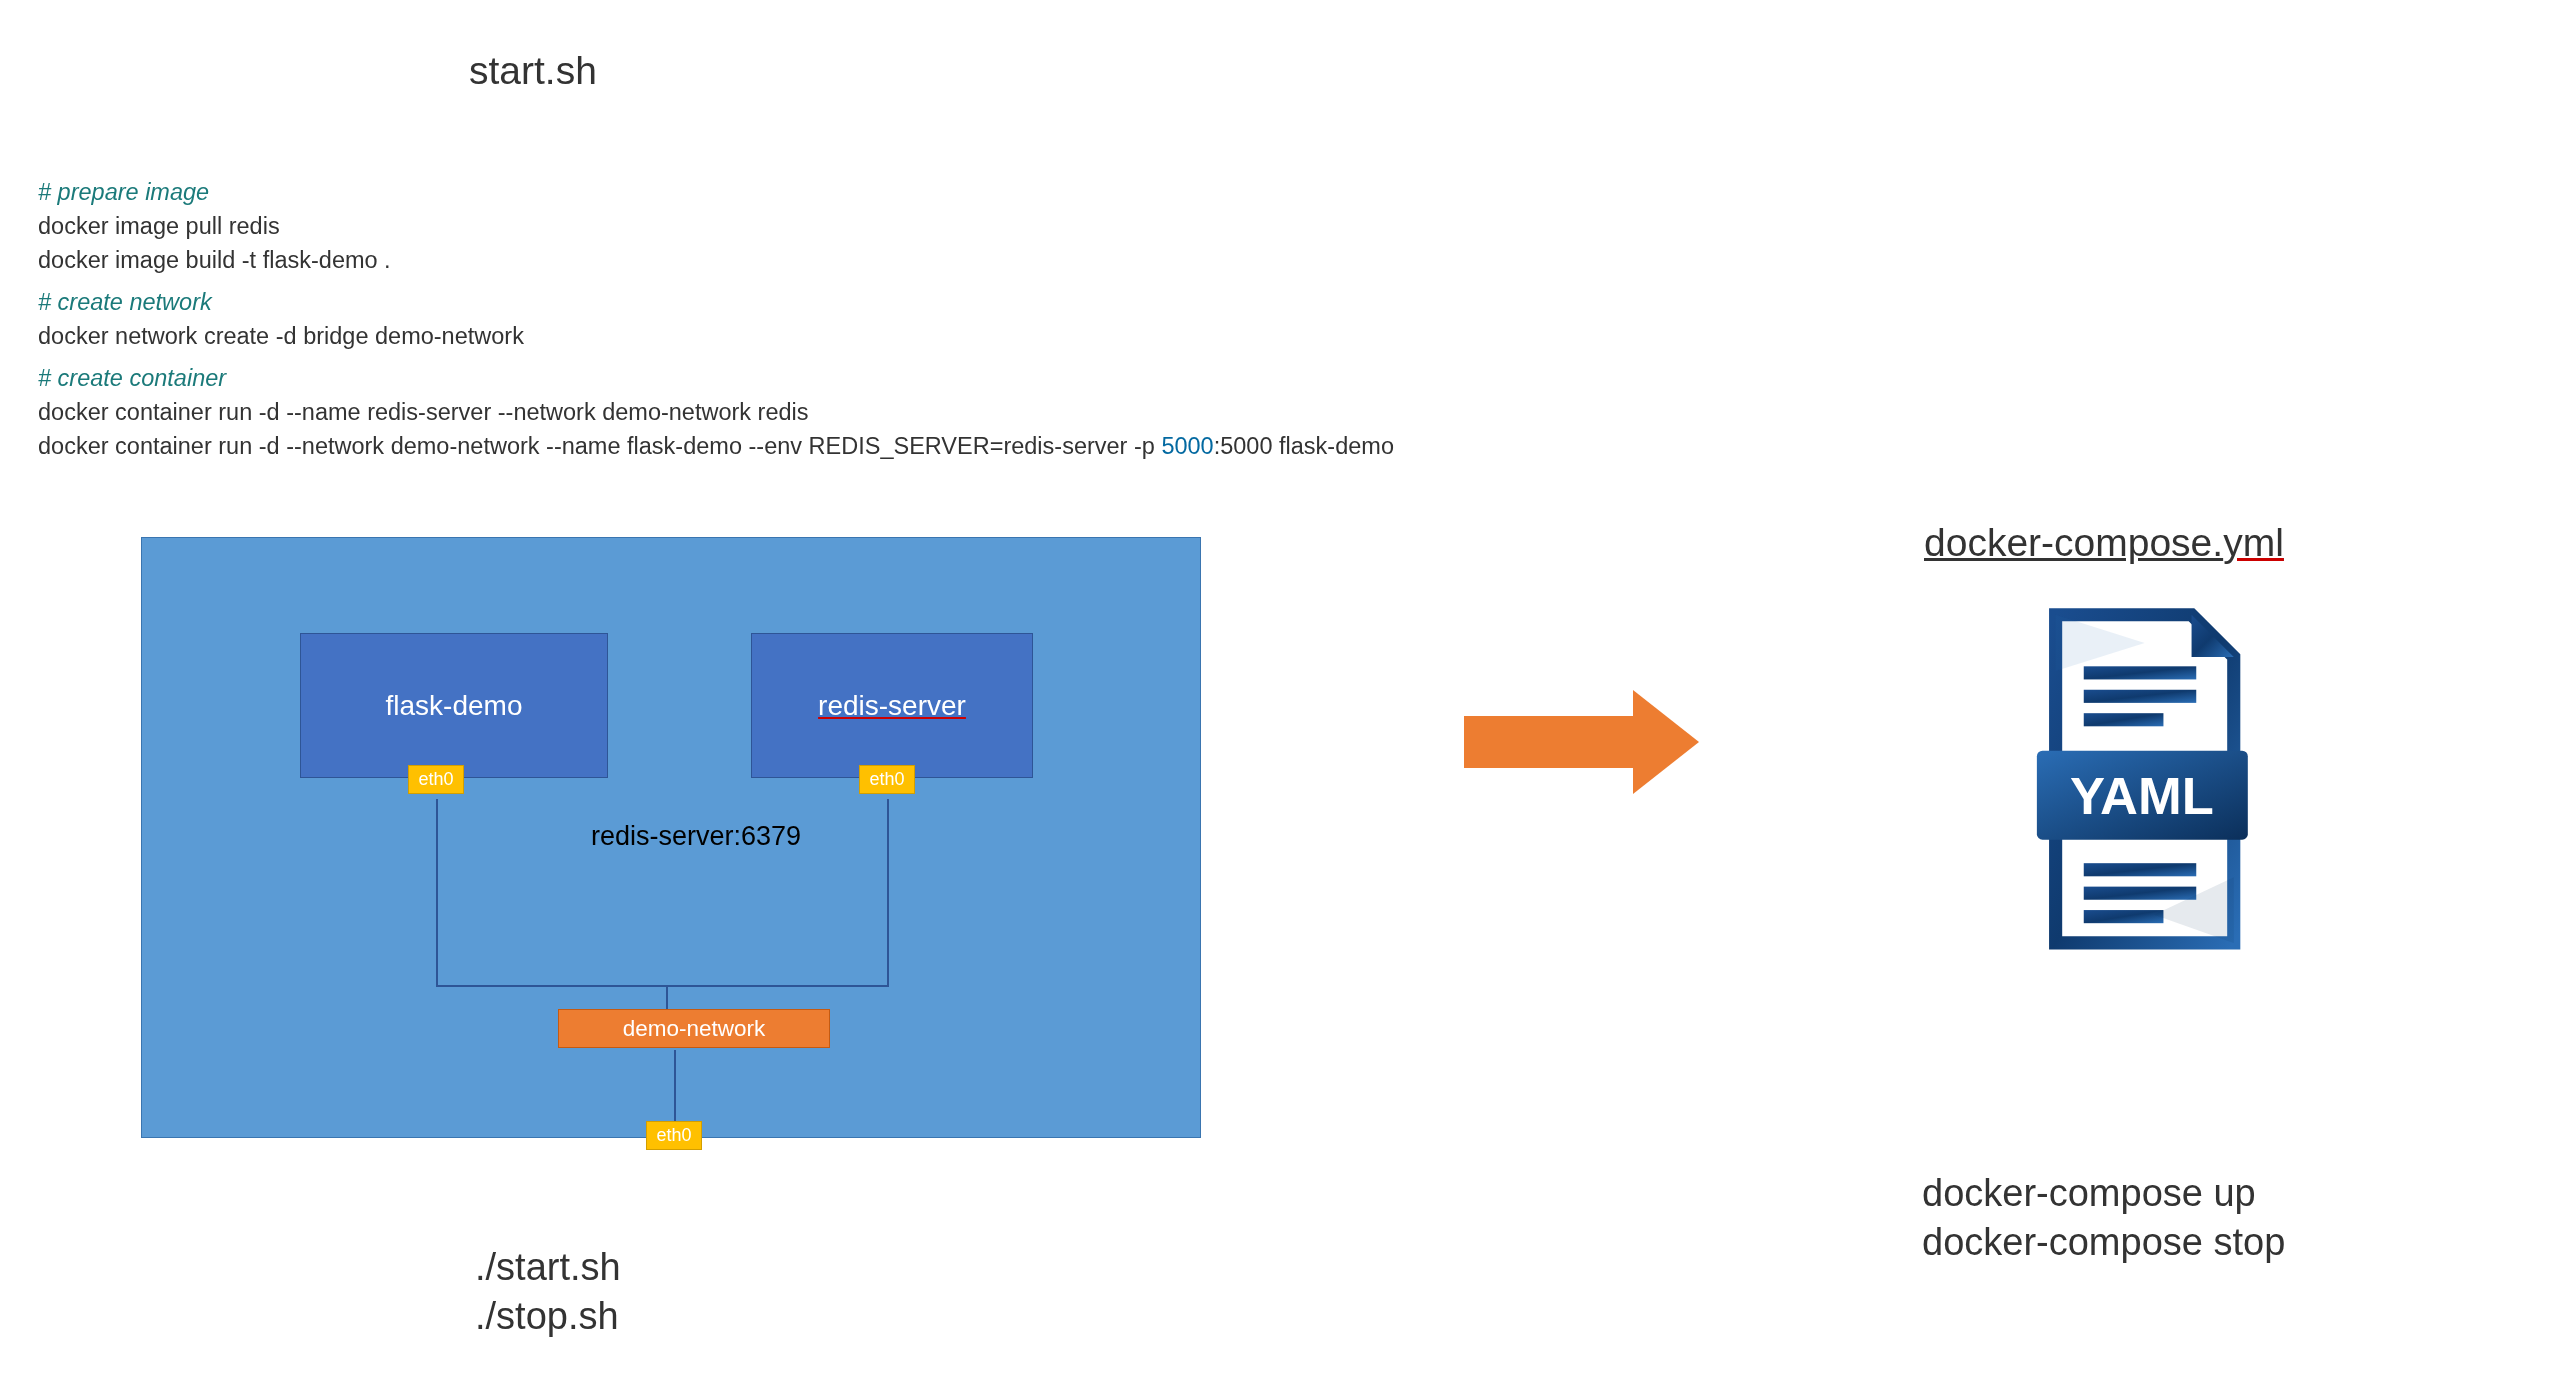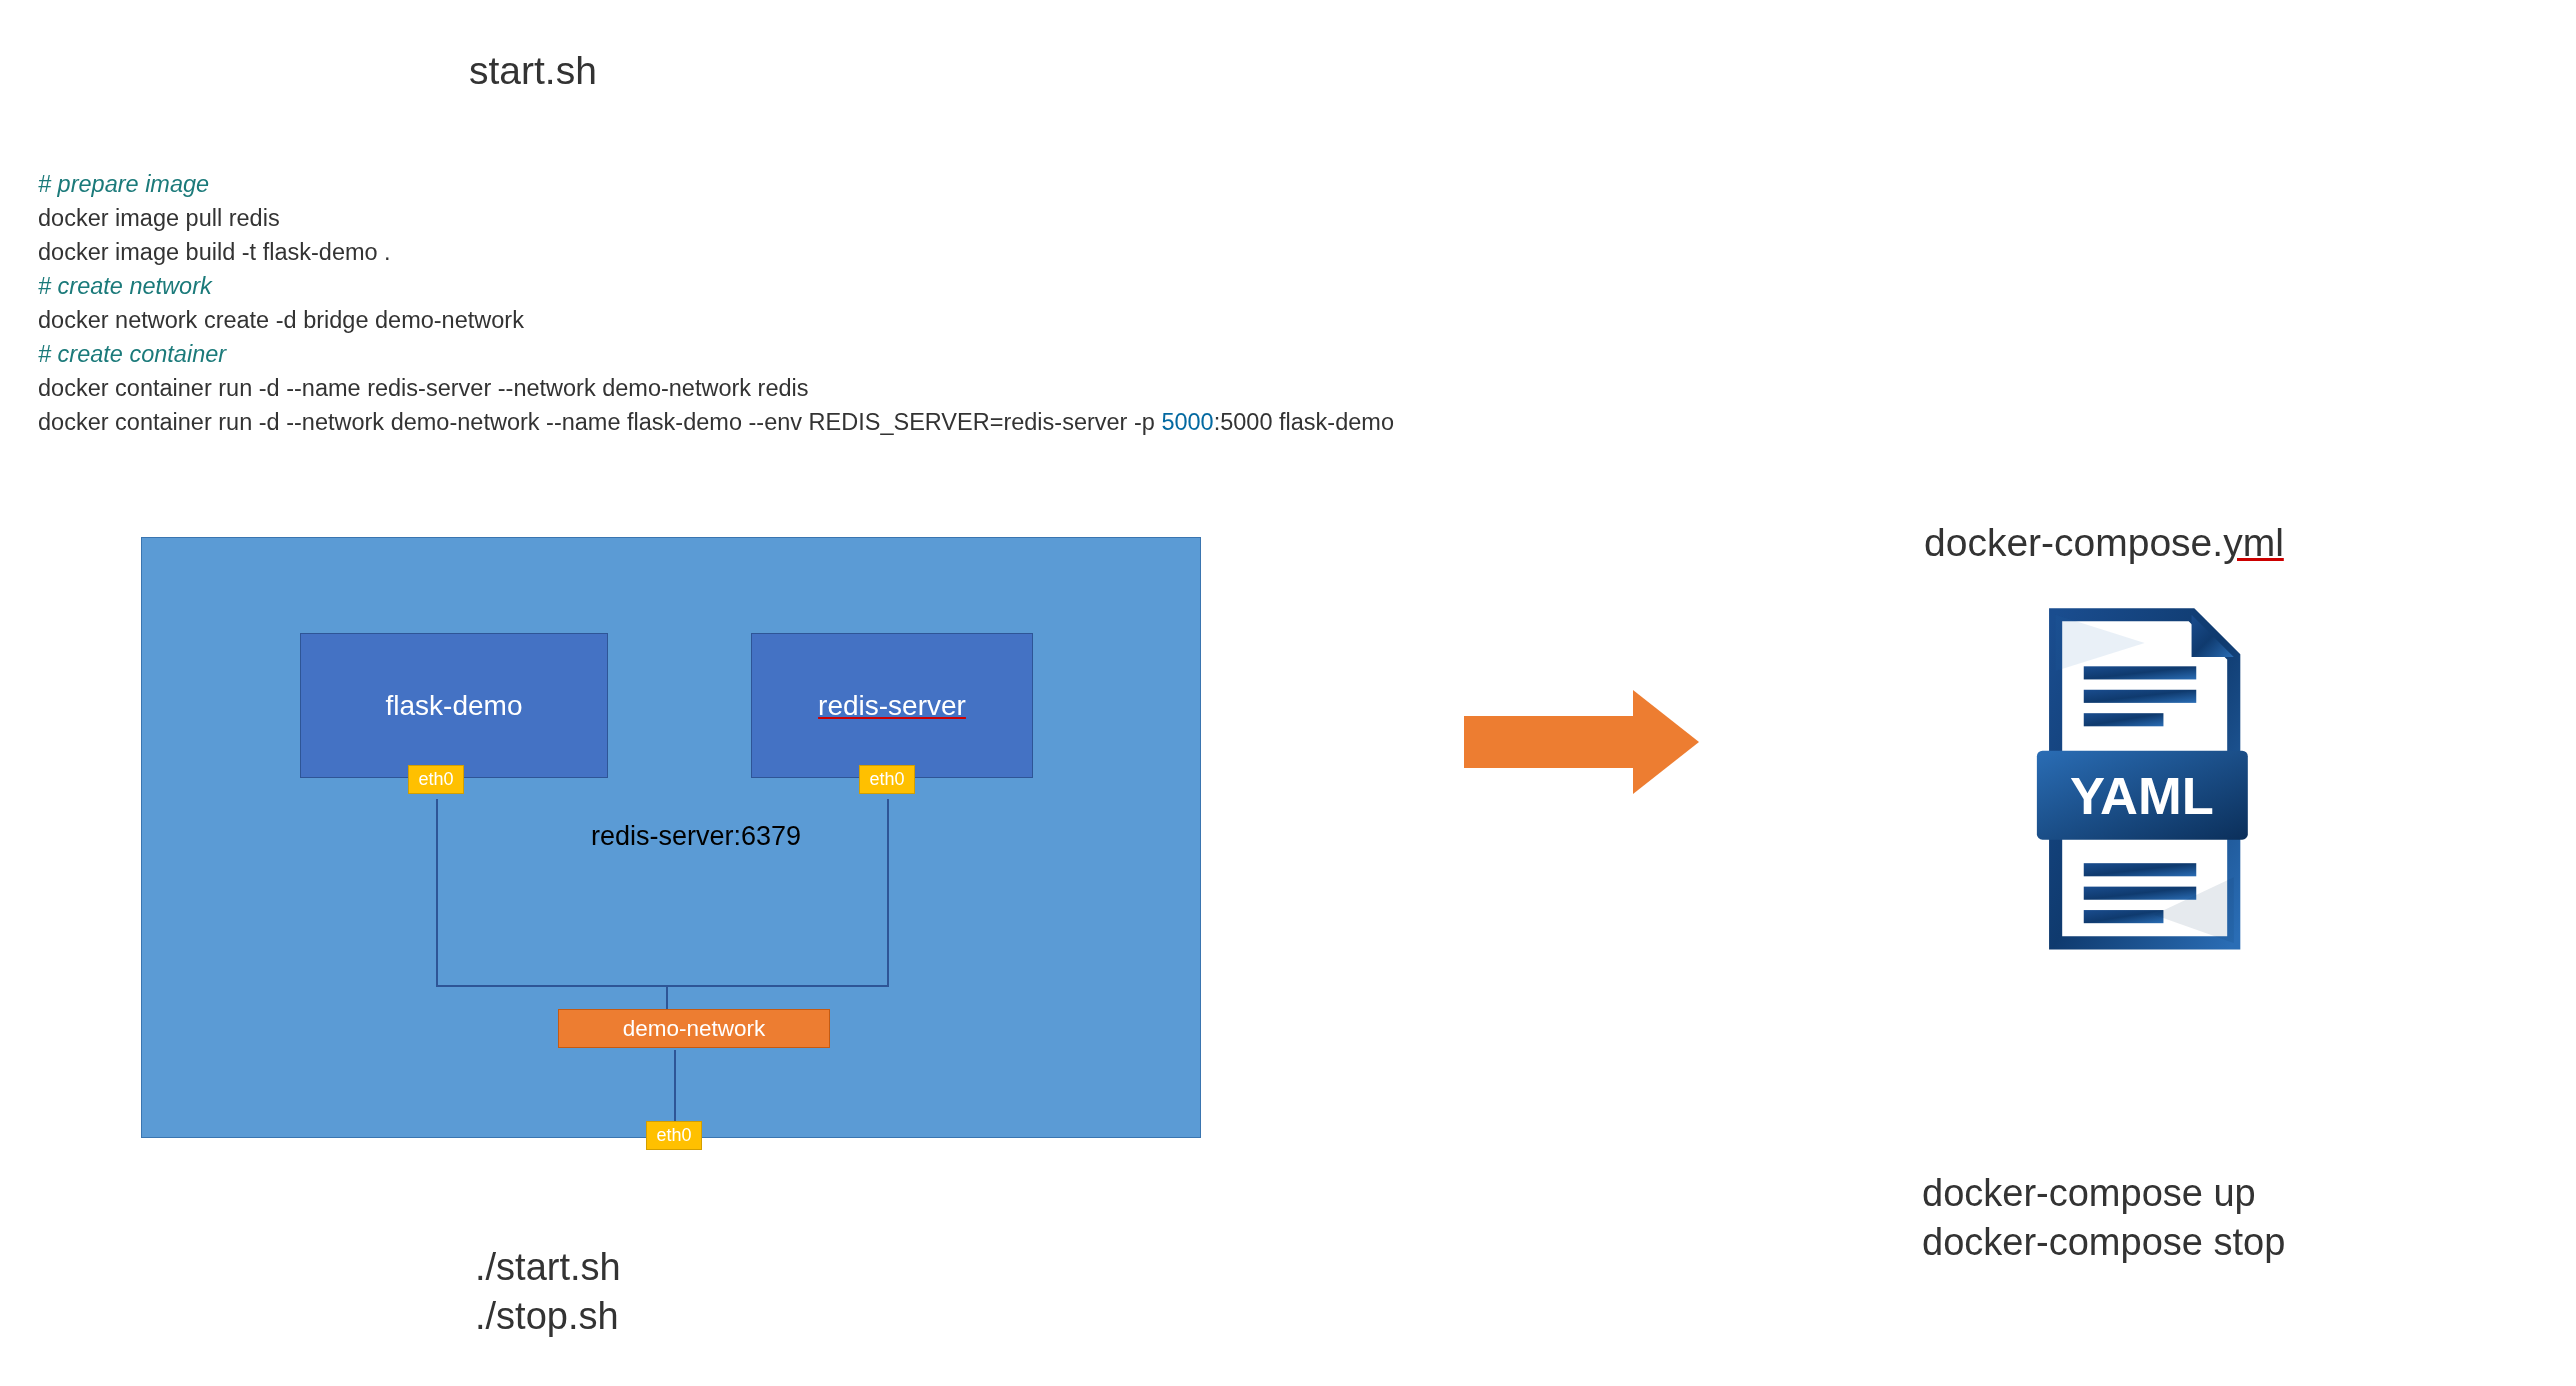--- a/index.html
+++ b/index.html
@@ -17,20 +17,21 @@
   }
   .code-block {
     position: absolute;
     font-size: 23.5px;
     line-height: 1.45;
     color: #333;
   }
   .code-block .comment {
     color: #1b7a7a;
     font-style: italic;
+    margin-top: 8px;
   }
   .diagram-box {
     position: absolute;
     background: #5b9bd5;
     border: 1.9px solid #3a75b0;
   }
   .container-box {
     position: absolute;
     background: #4472c4;
     border: 1.9px solid #2e5596;
@@ -76,20 +77,21 @@
   .cmd-text {
     position: absolute;
     font-size: 38px;
     color: #333;
     line-height: 1.3;
   }
   .right-title {
     position: absolute;
     font-size: 39px;
     color: #333;
+    text-decoration: underline;
   }
   .right-title .underline {
     text-decoration: underline;
     text-decoration-color: #c00;
     text-decoration-style: solid;
   }
   .arrow {
     position: absolute;
   }
   .arrow-shaft {

